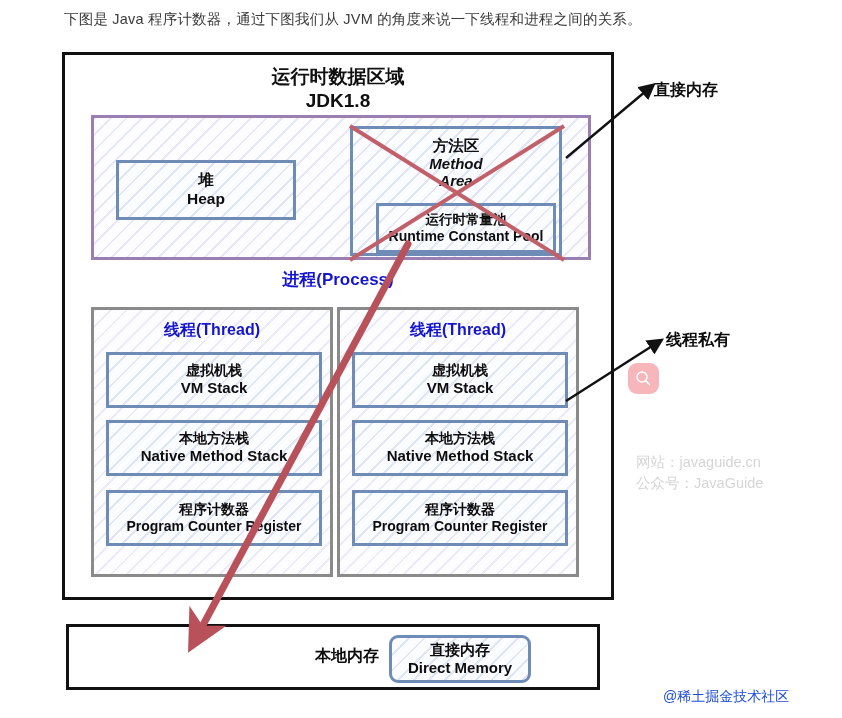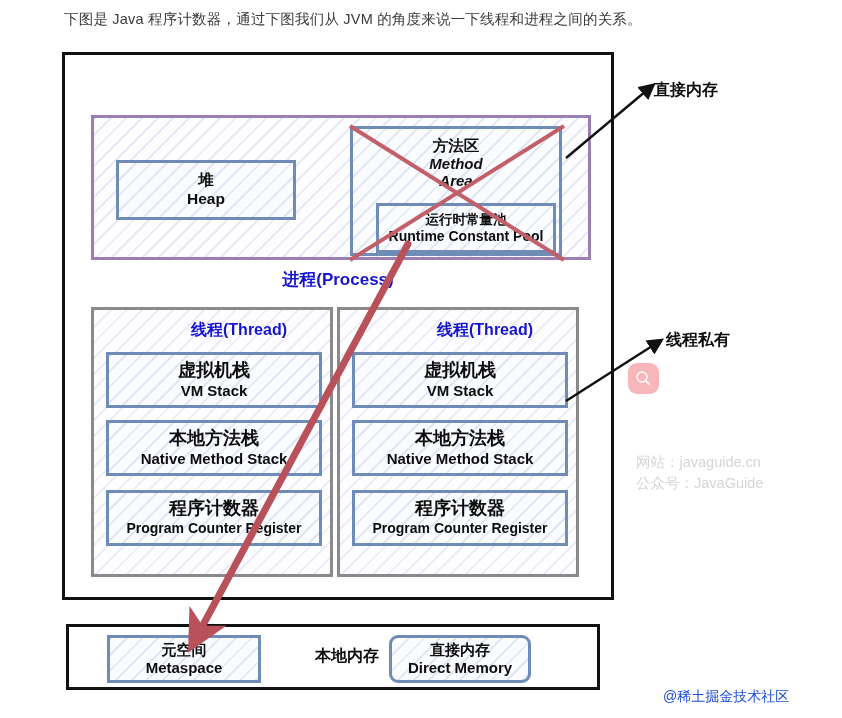--- a/index.html
+++ b/index.html
@@ -170,32 +170,31 @@
   }
   .thread-box.t1 { left: 26px; }
   .thread-box.t2 { left: 272px; }
   .thread-title {
     position: absolute;
     top: 10px; left: 0; width: 100%;
     text-align: center;
     font-size: 16px;
     font-weight: bold;
     color: #1515cf;
-    padding-left: 27px;
   }
   .tb-item {
     position: absolute;
     left: 12px;
     width: 216px;
     height: 56px;
   }
   .tb-item.i1 { top: 42px; }
   .tb-item.i2 { top: 110px; }
   .tb-item.i3 { top: 180px; }
-  .tb-item .cn { font-size: 18px; }
+  .tb-item .cn { font-size: 14px; }
   .tb-item .en { font-size: 15px; }
   .tb-item.i3 .en { font-size: 14px; }
 
   
   .native-frame {
     position: absolute;
     left: 66px;
     top: 624px;
     width: 534px;
     height: 66px;
@@ -277,20 +276,24 @@
     white-space: nowrap;
   }
 </style>
 </head>
 <body>
 
 <div class="caption">下图是 Java 程序计数器，通过下图我们从 JVM 的角度来说一下线程和进程之间的关系。</div>
 
 <div class="runtime-frame">
 
+  <div class="runtime-title">
+    <span>运行时数据区域</span>
+    <span class="l2">JDK1.8</span>
+  </div>
 
   <div class="shared-region">
 
     <div class="hbox heap-box">
       <span class="cn">堆</span>
       <span class="en">Heap</span>
     </div>
 
     <div class="hbox method-box">
       <div class="method-label">
@@ -341,24 +344,20 @@
     </div>
     <div class="hbox tb-item i3">
       <span class="cn">程序计数器</span>
       <span class="en">Program Counter Register</span>
     </div>
   </div>
 
 </div>
 
 <div class="native-frame">
-  <div class="hbox meta-box">
-    <span class="cn">元空间</span>
-    <span class="en">Metaspace</span>
-  </div>
   <div class="native-label">本地内存</div>
   <div class="hbox direct-box">
     <span class="cn">直接内存</span>
     <span class="en">Direct Memory</span>
   </div>
 </div>
 
 <svg class="red-arrow" viewBox="0 0 842 718">
   <defs>
     <marker id="redhead" markerWidth="6" markerHeight="6" refX="3.6" refY="3" orient="auto">

